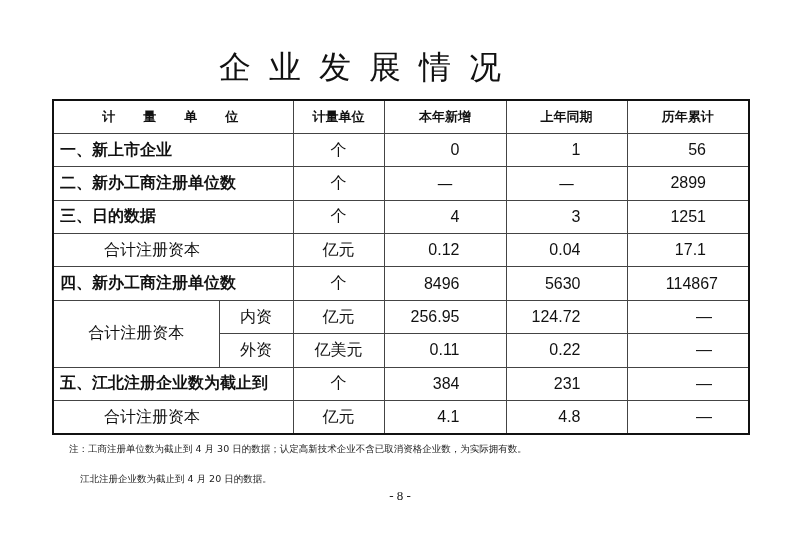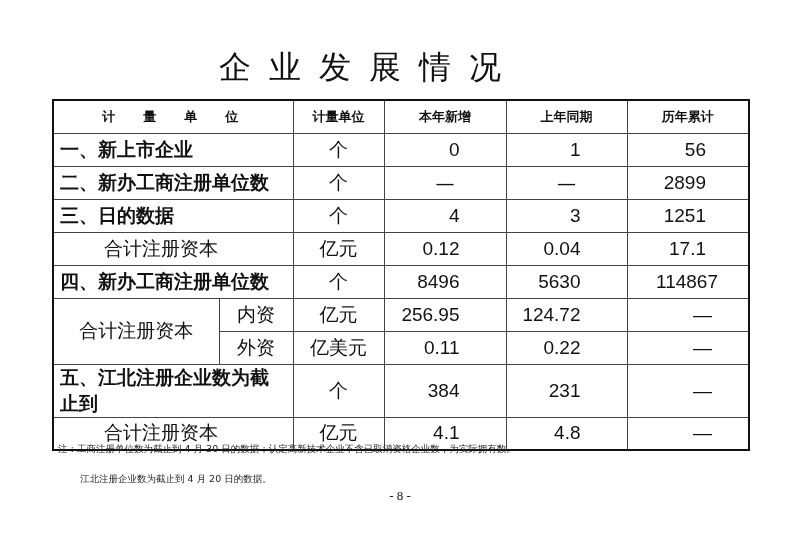--- a/index.html
+++ b/index.html
@@ -3,21 +3,21 @@
 <meta charset="utf-8">
 <style>
   html, body { margin: 0; padding: 0; background: #ffffff; }
   body { width: 800px; height: 547px; position: relative; overflow: hidden;
          font-family: "DejaVu Sans", sans-serif; color: #111; }
   .title { position: absolute; top: 46px; left: 12px; width: 696px; text-align: center;
            font-size: 32px; letter-spacing: 18px; padding-left: 18px; box-sizing: border-box;
            font-family: "DejaVu Sans", sans-serif; }
   table.main { position: absolute; left: 52px; top: 99px; width: 696px; height: 336px;
                border-collapse: collapse; border: 2px solid #111; table-layout: fixed; }
-  table.main td, table.main th { border: 1px solid #444; font-size: 19px; padding: 0 6px;
+  table.main td, table.main th { border: 1px solid #444; font-size: 16px; padding: 0 6px;
                height: 33px; box-sizing: border-box; }
   table.main th { font-weight: bold; text-align: center; font-size: 13px; }
   table.main tr.light td { border-top: 1px solid #999; }
   .c { text-align: center; }
   .num { font-family: "Liberation Sans", sans-serif; font-size: 14px; text-align: right; }
   .num.a { padding-right: 46px; }
   .num.b { padding-right: 46px; }
   .num.c3 { padding-right: 42px; }
   .dash { text-align: right; padding-right: 36px !important; font-family: "Liberation Sans", sans-serif; }
   .lbl-bold { font-weight: bold; text-align: left; padding-left: 6px !important; }
@@ -109,16 +109,16 @@
   <tr class="light">
     <td colspan="2" class="lbl-sub">合计注册资本</td>
     <td class="c">亿元</td>
     <td class="num a">4.1</td>
     <td class="num b">4.8</td>
     <td class="dash">—</td>
   </tr>
 </tbody>
   </table>
 
-<div class="note" style="top:443px;">注：工商注册单位数为截止到 4 月 30 日的数据；认定高新技术企业不含已取消资格企业数，为实际拥有数。</div>
+<div class="note" style="top:443px;margin-left:11px;">注：工商注册单位数为截止到 4 月 30 日的数据；认定高新技术企业不含已取消资格企业数，为实际拥有数。</div>
 <div class="note" style="top:473px; left:80px;">江北注册企业数为截止到 4 月 20 日的数据。</div>
 
 <div class="page-no">- 8 -</div>
 
 </body></html>

